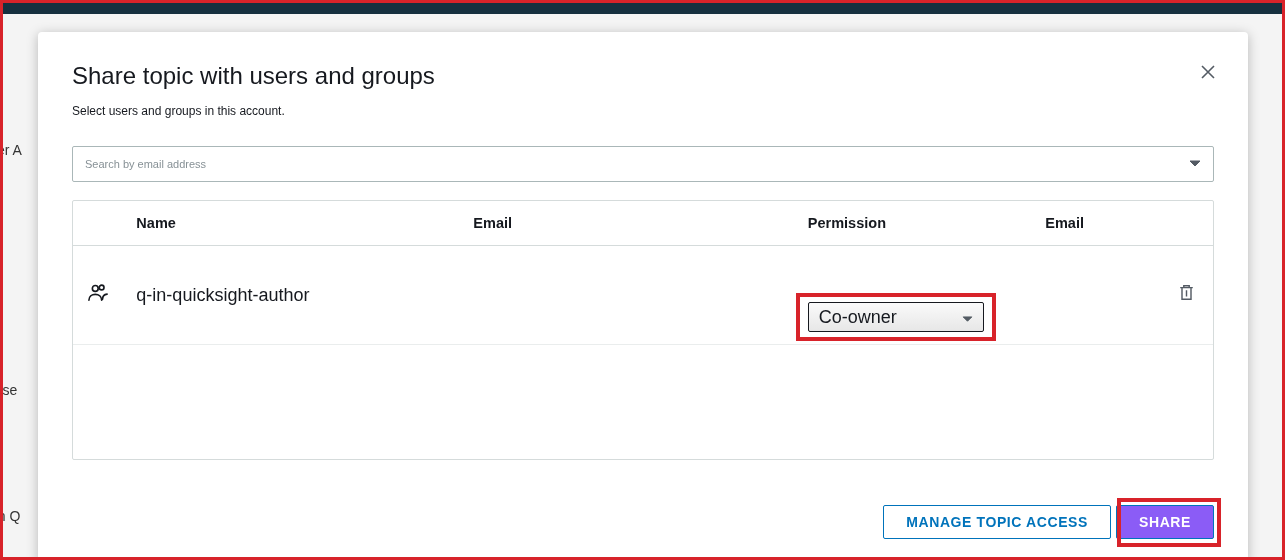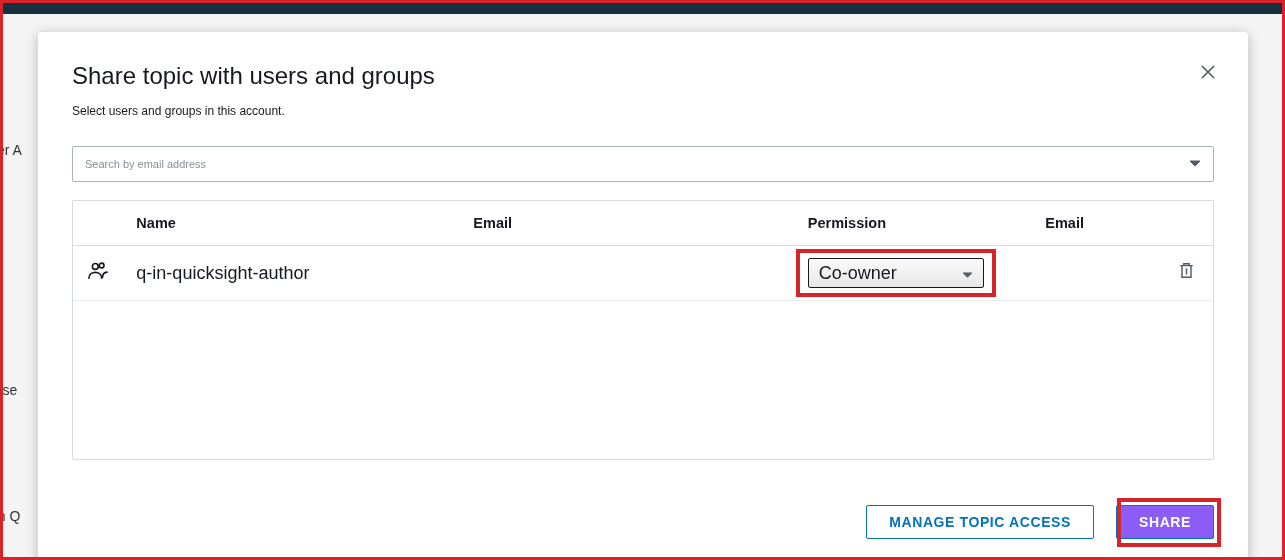--- a/index.html
+++ b/index.html
@@ -51,27 +51,28 @@
   .col-perm { width: 240px; }
   .col-role { width: 120px; }
   .col-del { width: 60px; text-align: right; padding-right: 18px; }
   .group-icon svg { stroke: #16191f; }
   .perm-select {
     display: flex; align-items: center; justify-content: space-between;
     border: 1px solid #16191f; border-radius: 2px;
     height: 30px; padding: 0 10px;
     background: linear-gradient(#fafafa,#e7e7e7);
     width: 176px;
+    margin-top: 44px;
   }
   .perm-select .chev svg { stroke: #545b64; fill:#545b64;}
   .perm-highlight { position:absolute; border: 4px solid #d8232a; width: 200px; height: 48px; margin-top: -39px; margin-left: -12px; }
   .trash svg { stroke: #545b64; }
   .footer {
     position: absolute; bottom: 24px; right: 34px;
-    display: flex; gap: 22px; align-items: flex-end;
+    display: flex; gap: 5px; align-items: flex-end;
   }
   .btn {
     height: 34px; border-radius: 2px; font-size: 14px; font-weight: 700;
     display: inline-flex; align-items: center; justify-content: center;
     padding: 0 22px; letter-spacing: 0.6px; cursor:pointer;
   }
   .btn-secondary { border: 1px solid #0073bb; color: #0073bb; background:#fff; }
   .btn-primary { background: #8b5cf6; color: #fff; border: 1px solid #0073bb; }
   .share-highlight {
     position: absolute;

